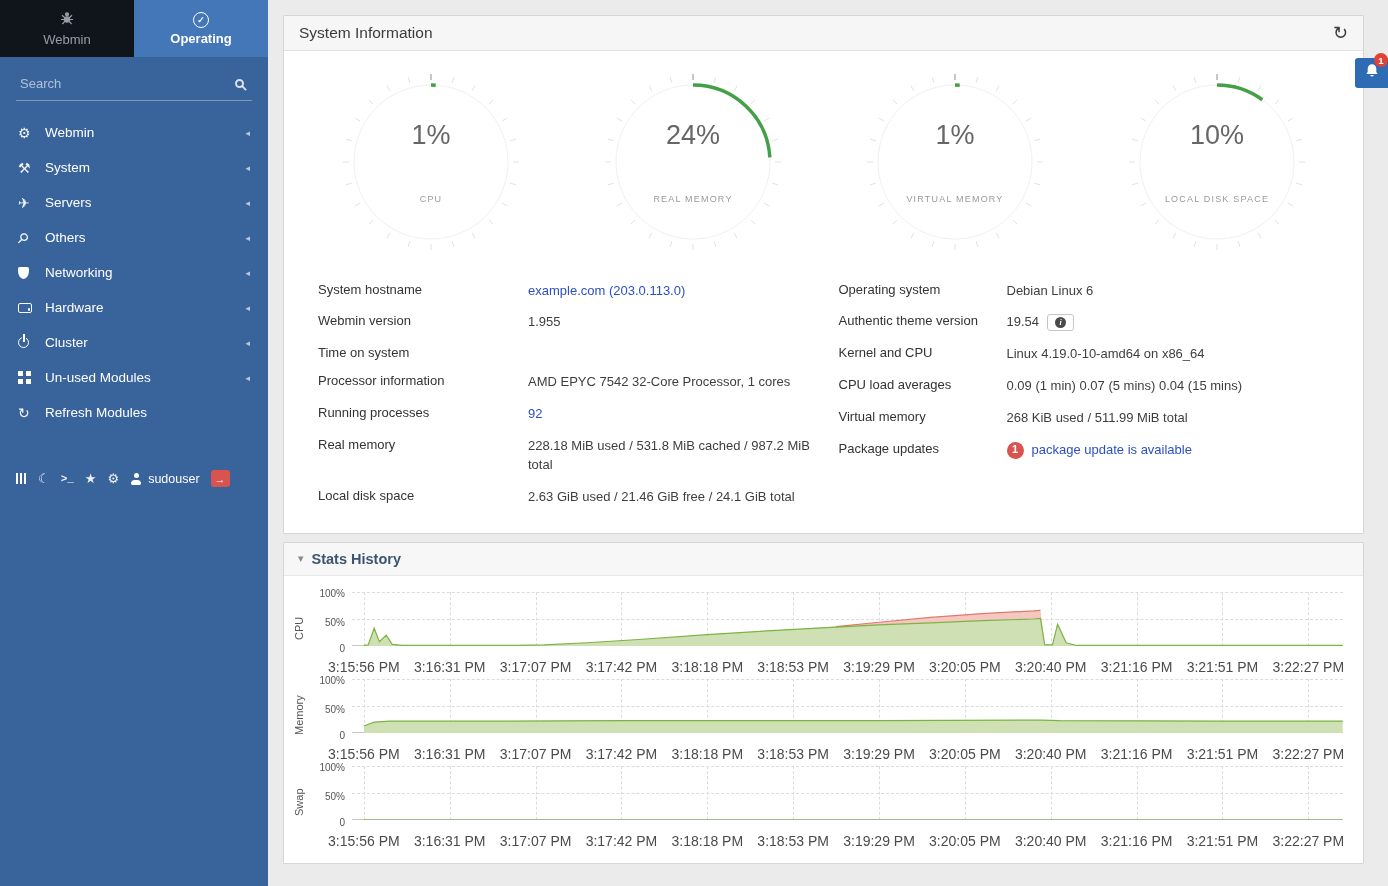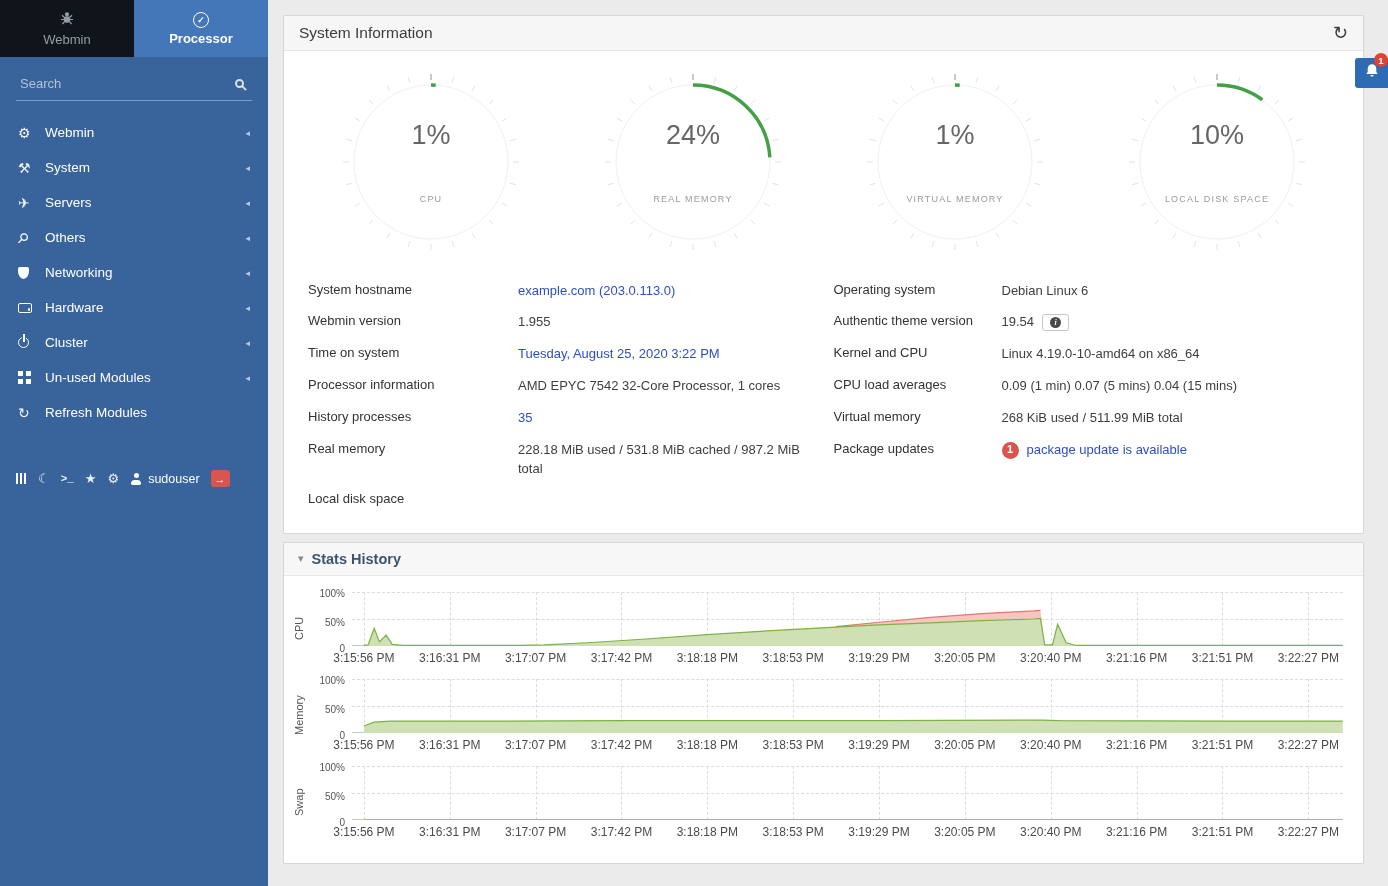--- a/index.html
+++ b/index.html
@@ -55,21 +55,21 @@
   .main { position:absolute; left:268px; right:0; top:0; bottom:0; background:#ebebeb; overflow:hidden; }
   .panel { background:#fff; border:1px solid #d6d6d6; margin:15px 24px 0 15px; border-radius:1px; }
   .panel-head { display:flex; align-items:center; justify-content:space-between;
     background:#f6f6f6; border-bottom:1px solid #e3e3e3; padding:8px 15px; }
   .panel-title { font-size:15.5px; color:#3c3c3c; }
   .refresh-btn { font-size:18px; color:#3c3c3c; cursor:pointer; line-height:1; }
 
   .gauges { display:flex; justify-content:center; gap:72px; padding:16px 0 4px; }
   .gauge { width:190px; height:190px; }
 
-  .info-grid { display:grid; grid-template-columns:1fr 1fr; column-gap:20px; padding:14px 24px 20px; }
+  .info-grid { display:grid; grid-template-columns:1fr 1fr; column-gap:20px; padding:14px 24px 20px;margin-left:10px; }
   .irow { display:grid; grid-template-columns:210px 1fr; padding:6.5px 0; font-size:13px; align-items:start; }
   .col-right .irow { grid-template-columns:168px 1fr; }
   .ilabel { color:#333; }
   .ival { color:#3e3e3e; line-height:1.45; }
   .lnk { color:#2c4fc4; cursor:pointer; text-decoration:none; }
   .val-inline { display:flex; align-items:center; gap:8px; }
   .info-badge { display:inline-flex; align-items:center; justify-content:center; padding:1px 7px;
     background:#fff; border:1px solid #c6c6c6; border-radius:3px; cursor:pointer; height:17px; }
   .ib-dot { width:11px; height:11px; border-radius:50%; background:#4a4a4a; color:#fff; font-size:8px;
     font-weight:bold; display:flex; align-items:center; justify-content:center; font-style:italic;
@@ -97,42 +97,42 @@
   .chart-yaxis { width:42px; position:relative; font-size:10px; color:#555; }
   .chart-yaxis span { position:absolute; right:7px; }
   .yt-top { top:-4px; } .yt-mid { top:50%; margin-top:-11px; } .yt-bot { bottom:11px; }
   .chart-main { flex:1; }
   .chart-plot { height:54px; position:relative; }
   .grid-v { position:absolute; top:0; bottom:0; width:0; border-left:1px dashed #dcdcdc; }
   .grid-h { position:absolute; left:0; right:0; height:0; border-top:1px dashed #dcdcdc; }
   .baseline { position:absolute; left:0; right:0; bottom:0; border-bottom:1px solid #c6c6c6; }
   .chart-svg { position:absolute; left:0; top:0; width:100%; height:100%; }
   .chart-xlabels { position:relative; height:14px; margin-top:5px; }
-  .xtick { position:absolute; top:0; transform:translateX(-50%); white-space:nowrap; font-size:12px; color:#4b4b4b; }
+  .xtick { position:absolute; top:8px; transform:translateX(-50%); white-space:nowrap; font-size:14px; color:#4b4b4b; }
 </style>
 </head>
 <body>
 
 <div class="sidebar">
   <div class="tabs">
     <div class="tab tab-webmin">
       <span>
         <svg width="16" height="16" viewBox="0 0 16 16">
             <g stroke="#969da5" stroke-width="1.2" fill="none">
           <circle cx="8" cy="9.5" r="2.6" fill="#969da5"></circle>
               <circle cx="8" cy="4.3" r="1.5" fill="#969da5"></circle>
           <path d="M5.8 7.8 3 5.2M10.2 7.8 13 5.2M5.3 9.5H2M10.7 9.5H14M5.8 11.4 3.4 14M10.2 11.4 12.6 14"></path>
         </g>
           </svg>
       </span>
       <span>Webmin</span>
     </div>
     <div class="tab tab-dash">
       <span class="icon-check">✓</span>
-      <span>Processor</span>
+      <span>Operating</span>
     </div>
   </div>
 
   <div class="search-row">
     <input class="search-input" placeholder="Search" style="">
     <span class="icon-search"></span>
   </div>
 
   <div class="nav">
     <div class="nav-item">
@@ -345,36 +345,36 @@
         <div class="irow">
           <div class="ilabel">System hostname</div>
           <div class="ival"><span class="lnk">example.com (203.0.113.0)</span></div>
         </div>
         <div class="irow">
           <div class="ilabel">Webmin version</div>
           <div class="ival">1.955</div>
         </div>
         <div class="irow">
           <div class="ilabel">Time on system</div>
-          <div class="ival"><span class="lnk">Tuesday, August 25, 2020 3:22 PM</span></div>
         </div>
         <div class="irow">
           <div class="ilabel">Processor information</div>
           <div class="ival">AMD EPYC 7542 32-Core Processor, 1 cores</div>
         </div>
         <div class="irow">
-          <div class="ilabel">History processes</div>
-          <div class="ival"><span class="lnk">35</span></div>
+          <div class="ilabel">Running processes</div>
+          <div class="ival"><span class="lnk">92</span></div>
         </div>
         <div class="irow">
           <div class="ilabel">Real memory</div>
           <div class="ival">228.18 MiB used / 531.8 MiB cached / 987.2 MiB total</div>
         </div>
         <div class="irow">
           <div class="ilabel">Local disk space</div>
+          <div class="ival">2.63 GiB used / 21.46 GiB free / 24.1 GiB total</div>
         </div>
       </div>
 
       <div class="col-right">
         <div class="irow">
           <div class="ilabel">Operating system</div>
           <div class="ival">Debian Linux 6</div>
         </div>
         <div class="irow">
           <div class="ilabel">Authentic theme version</div>

